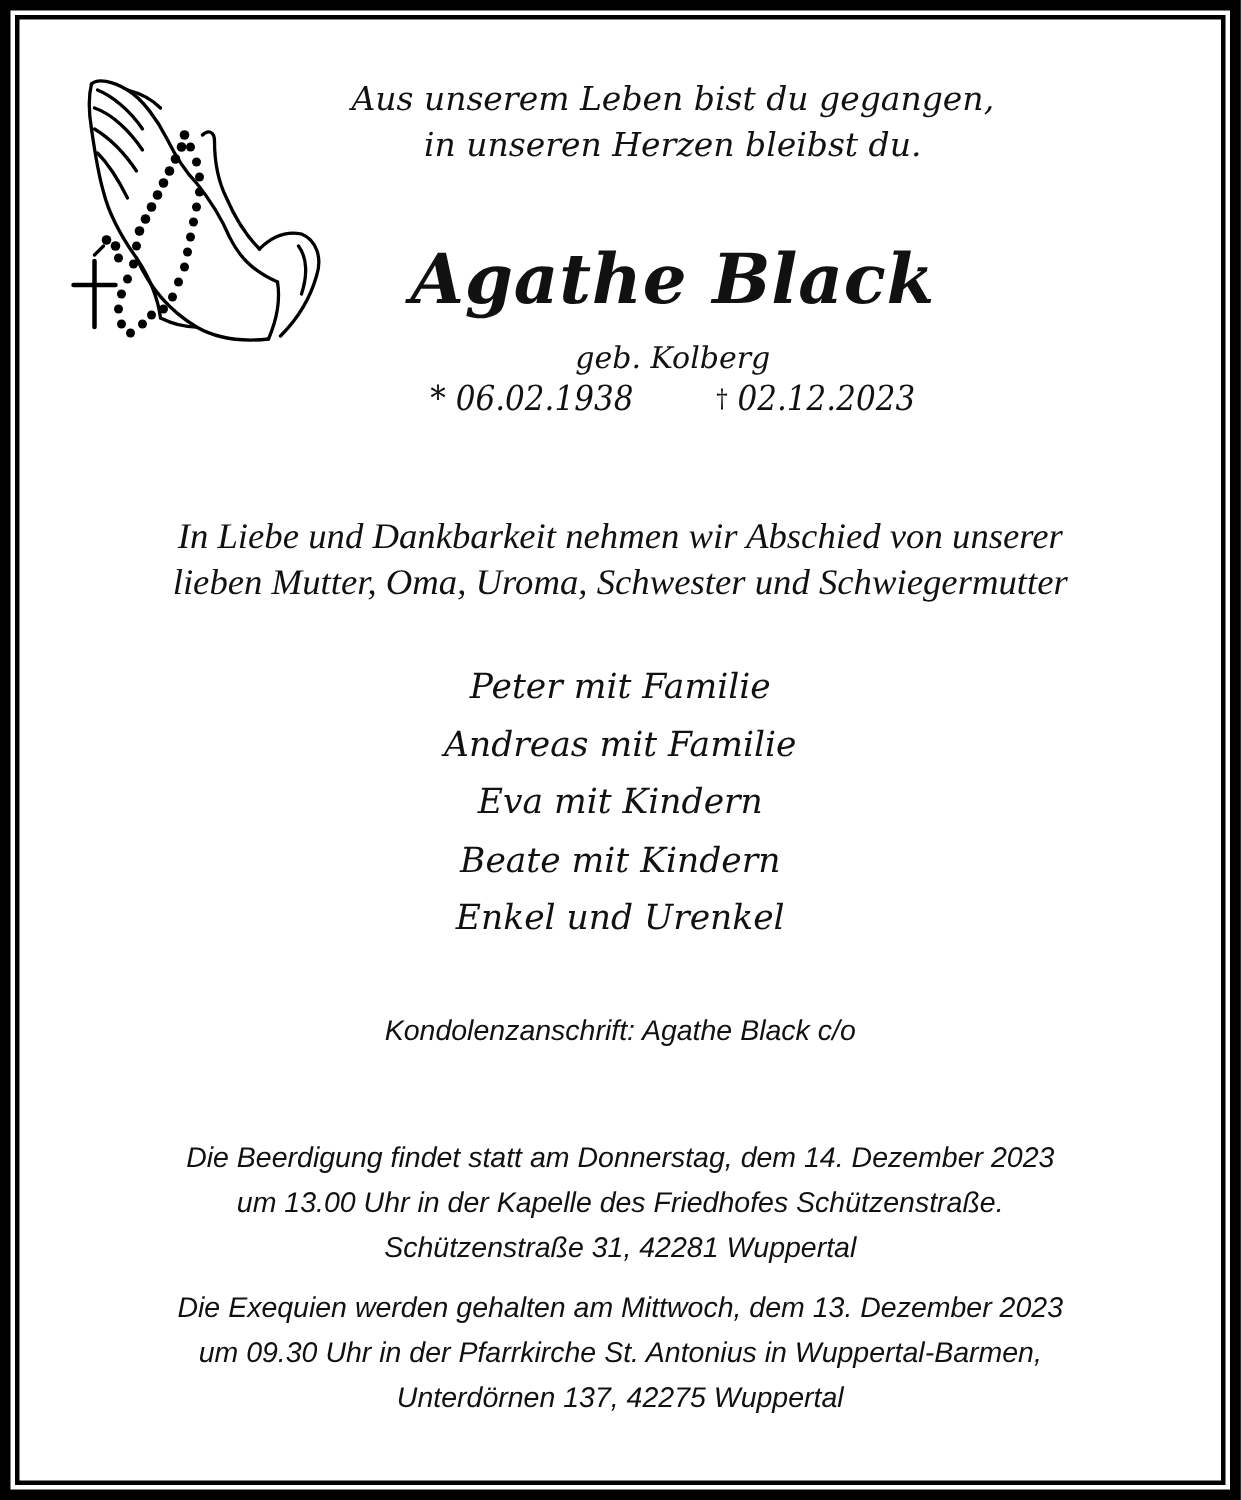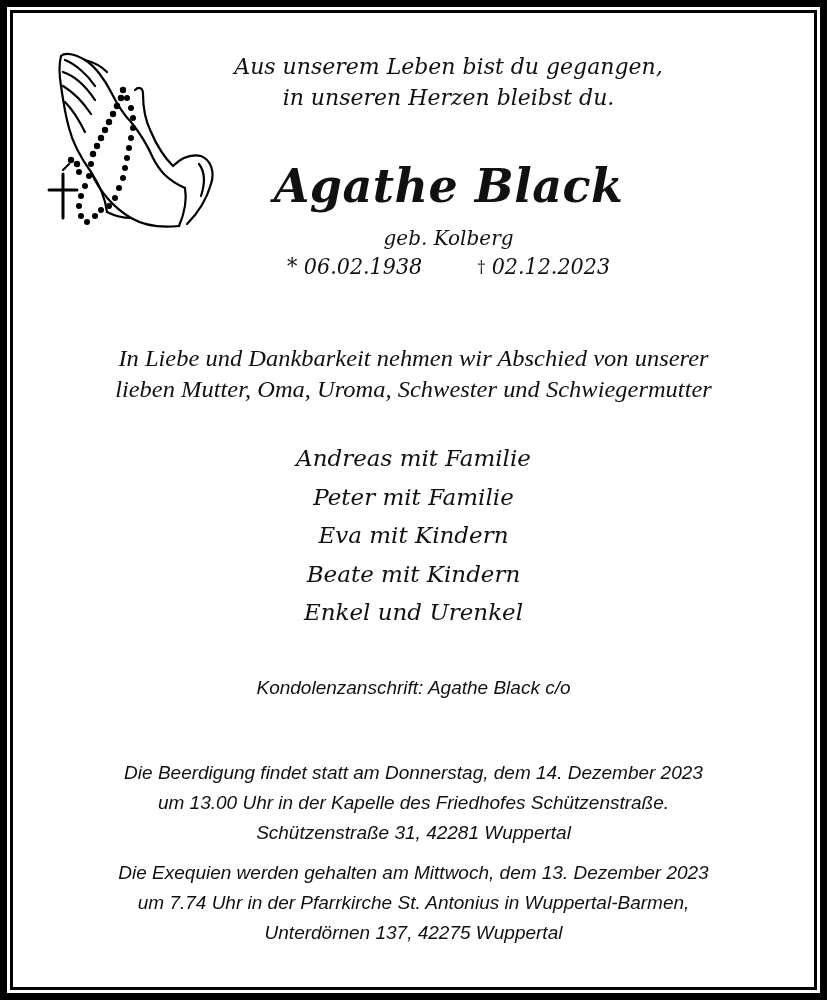--- a/index.html
+++ b/index.html
@@ -107,36 +107,36 @@
     <span style="font-style:normal;font-size:17px;vertical-align:2px;">†</span>
     <span>02.12.2023</span>
   </div>
 
   <div class="c farewell">
     <div>In Liebe und Dankbarkeit nehmen wir Abschied von unserer</div>
     <div>lieben Mutter, Oma, Uroma, Schwester und Schwiegermutter</div>
   </div>
 
   <div class="c family">
+    <div>Peter mit Familie</div>
     <div>Andreas mit Familie</div>
-    <div>Peter mit Familie</div>
     <div>Eva mit Kindern</div>
     <div>Beate mit Kindern</div>
     <div>Enkel und Urenkel</div>
   </div>
 
   <div class="c block condol">
     <div>Kondolenzanschrift: Agathe Black c/o</div>
   </div>
 
   <div class="c block funeral">
     <div>Die Beerdigung findet statt am Donnerstag, dem 14. Dezember 2023</div>
     <div>um 13.00 Uhr in der Kapelle des Friedhofes Schützenstraße.</div>
     <div>Schützenstraße 31, 42281 Wuppertal</div>
   </div>
 
   <div class="c block mass">
     <div>Die Exequien werden gehalten am Mittwoch, dem 13. Dezember 2023</div>
-    <div>um 7.74 Uhr in der Pfarrkirche St. Antonius in Wuppertal-Barmen,</div>
+    <div>um 09.30 Uhr in der Pfarrkirche St. Antonius in Wuppertal-Barmen,</div>
     <div>Unterdörnen 137, 42275 Wuppertal</div>
   </div>
 
 </div>
 
 </body></html>

